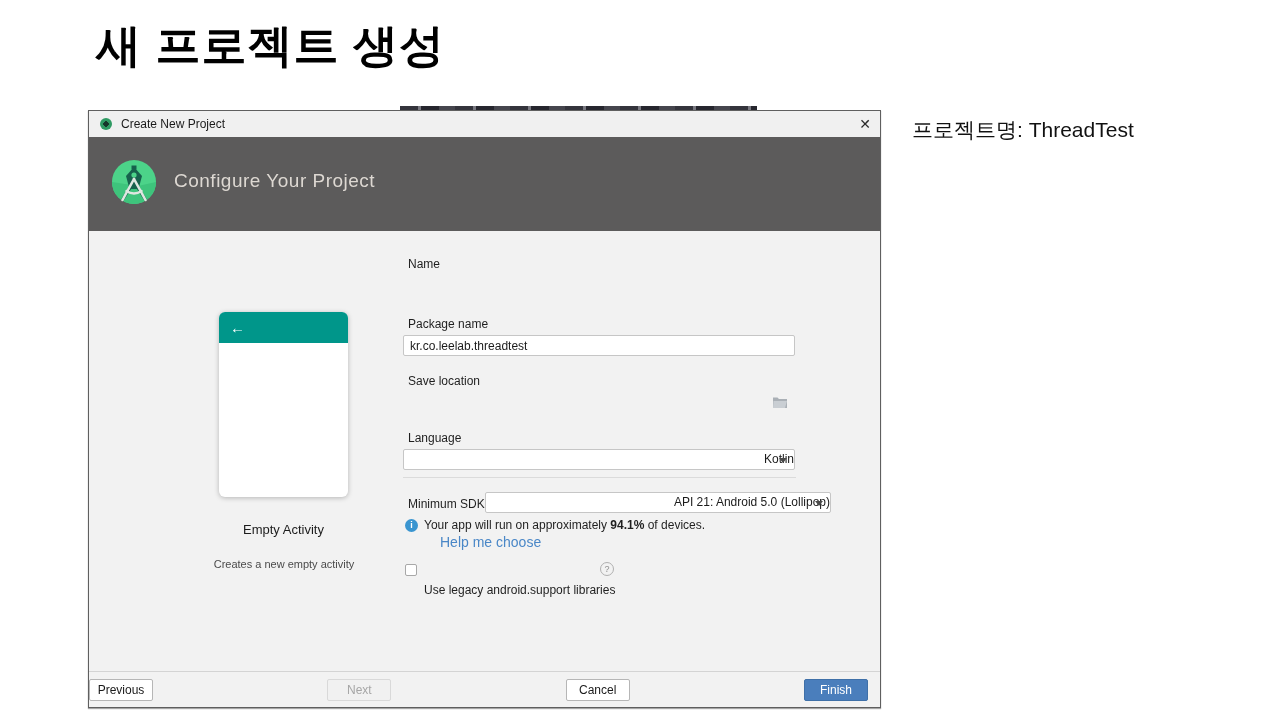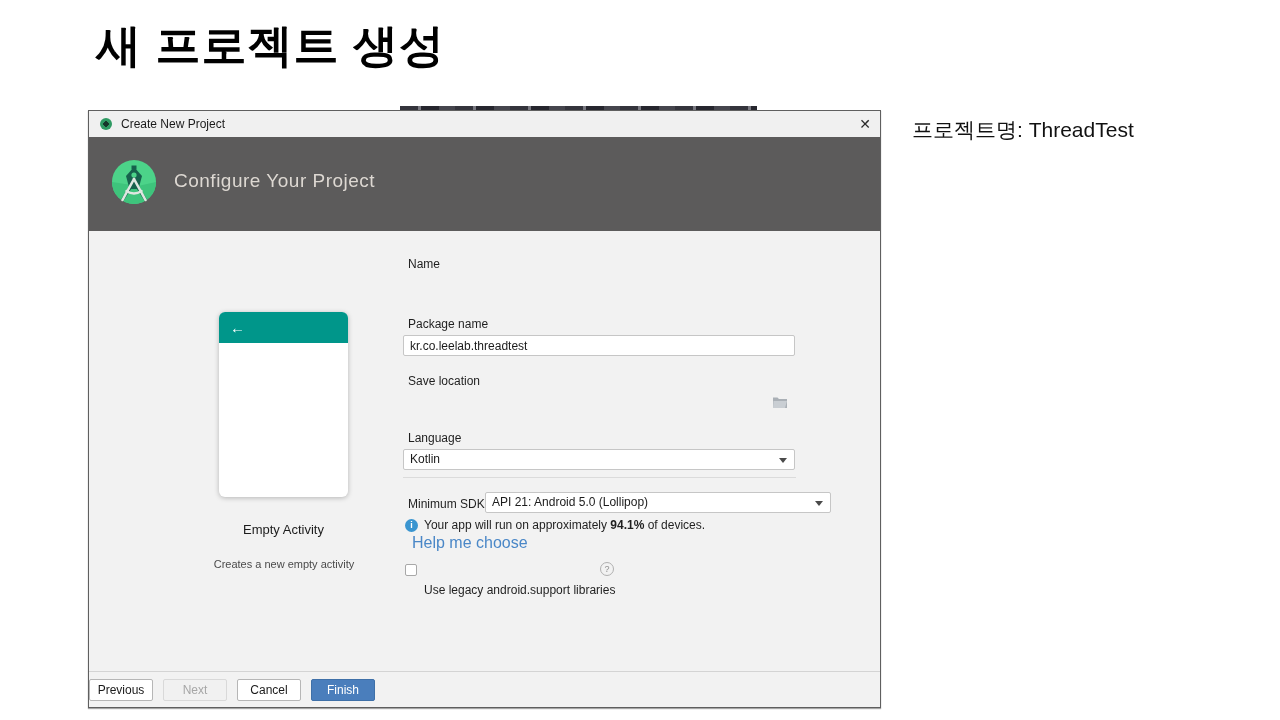--- a/index.html
+++ b/index.html
@@ -36,39 +36,39 @@
   .tpl-name { position:absolute; left:130px; top:291px; width:129px; text-align:center; font-size:13px; color:#1c1c1c; }
   .tpl-desc { position:absolute; left:95px; top:327px; width:200px; text-align:center; font-size:11px; color:#4b4b4b; }
 
   .fld-label { position:absolute; left:319px; font-size:12px; color:#1f1f1f; }
   .fld-input { position:absolute; left:314px; width:392px; height:22px; background:#fff;
     border:1px solid #c6c6c6; border-radius:2px; font-size:12px; color:#1b1b1b; padding:0 6px;
     font-family:"Liberation Sans","DejaVu Sans",sans-serif; }
   .fld-input.focused { border:2px solid #8cb2e0; }
   .browse-icon { position:absolute; cursor:pointer; }
   .dropdown { position:absolute; left:314px; width:392px; height:21px; background:#fff; border:1px solid #c6c6c6;
-    border-radius:2px; font-size:12px; color:#1b1b1b; line-height:19px; padding-left:6px; cursor:default; }
+    border-radius:2px; font-size:12px; color:#1b1b1b; line-height:19px; padding-left:6px; cursor:default;text-align:right; }
   .dd-arrow { position:absolute; right:7px; top:8px; width:0; height:0;
     border-left:4px solid transparent; border-right:4px solid transparent; border-top:5px solid #4a4a4a; }
   .separator { position:absolute; left:314px; top:246px; width:393px; height:1px; background:#dbdbdb; }
 
   .info-icon { position:absolute; left:316px; top:288px; width:13px; height:13px; border-radius:50%;
     background:#3a95d0; color:#fff; font-size:9px; font-weight:bold; text-align:center; line-height:13px; font-style:normal; }
   .info-text { position:absolute; left:335px; top:287px; font-size:12px; color:#1f1f1f; }
   .info-text b { font-weight:bold; }
-  .help-link { position:absolute; left:323px; top:303px; font-size:16px; cursor:pointer; }
+  .help-link { position:absolute; left:351px; top:303px; font-size:14px; cursor:pointer; }
 
   .cb-box { position:absolute; left:316px; top:333px; width:12px; height:12px; background:#fff; border:1px solid #a8a8a8; border-radius:2px; cursor:pointer; }
   .cb-label { position:absolute; left:335px; top:332px; font-size:12px; color:#1f1f1f;margin-top:20px; }
   .q-icon { position:absolute; left:511px; top:331px; width:14px; height:14px; border-radius:50%;
     border:1px solid #b0b0b0; color:#8f8f8f; font-size:9px; text-align:center; line-height:12px; }
 
   
   .buttonbar { position:absolute; left:0; right:0; bottom:0; height:36px; background:#f2f2f2; border-top:1px solid #d4d4d4;
-    display:flex; justify-content:flex-start; align-items:center; gap:10px; padding-right:12px; }
+    display:flex; justify-content:space-between; align-items:center; gap:10px; padding-right:12px; }
   .btn { width:64px; height:22px; font-size:12px; border-radius:2px; text-align:center; line-height:20px; cursor:pointer;
     background:#fff; border:1px solid #b6b6b6; color:#1a1a1a; font-family:"Liberation Sans","DejaVu Sans",sans-serif; }
   .btn.disabled { background:#f1f1f1; border:1px solid #d9d9d9; color:#a6a6a6; }
   .btn.primary { color:#fff; }
 </style>
 </head>
 <body>
 
 <div class="slide">
 

